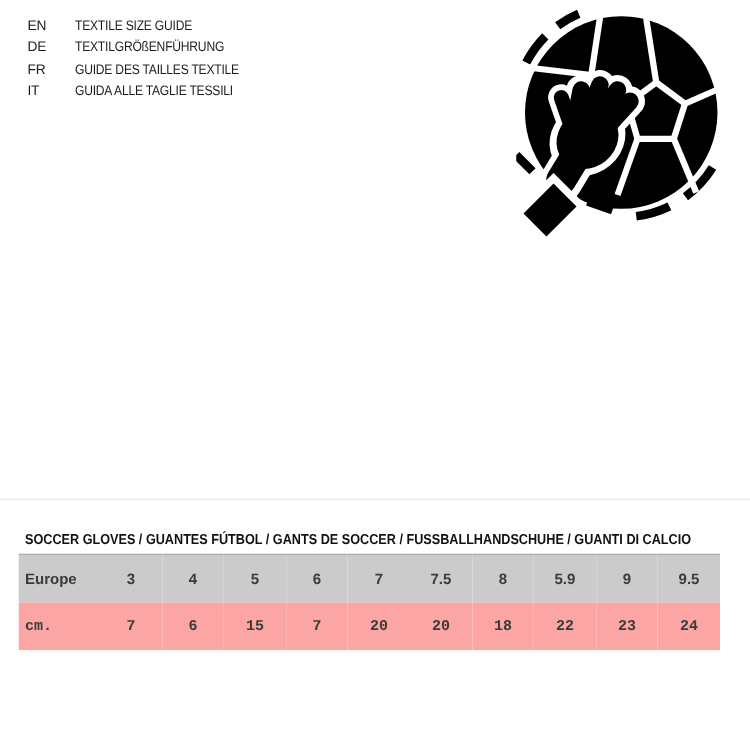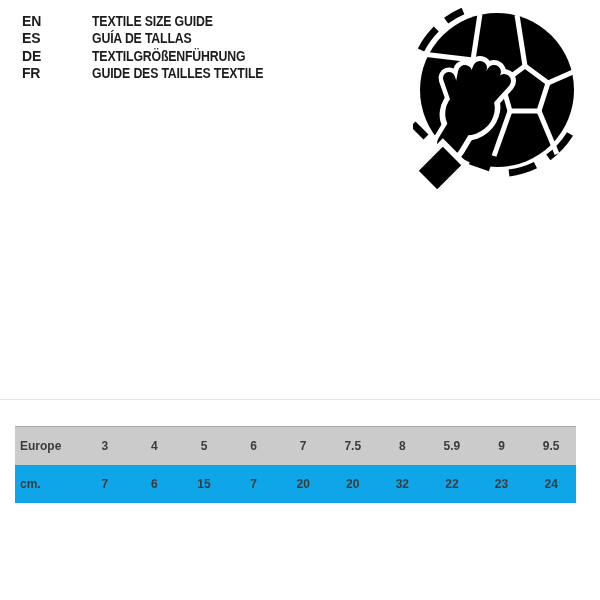--- a/index.html
+++ b/index.html
@@ -20,24 +20,23 @@
   
   .lang-list {
     position: absolute;
     left: 22px;
     top: 12px;
   }
   .lang-row {
     display: flex;
     height: 17.5px;
     align-items: center;
-    font-size: 14px;
-    font-weight: bold;
+    font-size: 11px;
+    font-weight: normal;
     letter-spacing: -0.2px;
-    gap: 32px;
   }
   .lang-code { width: 38px; flex: 0 0 38px; }
   .lang-label { flex: 1; }
   
   .guide-icon {
     position: absolute;
     left: 413px;
     top: 4px;
     width: 172px;
     height: 188px;
@@ -81,41 +80,41 @@
   }
   table.size-table td.row-label {
     text-align: left;
     padding-left: 5px;
   }
   tr.row-europe {
     background: #cbcbcb;
     border-top: 1px solid #a9a9a9;
     height: 19px;
   }
-  tr.row-cm { height: 18px; background: #0ea5e9; }
+  tr.row-cm { height: 18px; background: #fca5a5; font-family: Liberation Mono, monospace; }
 </style>
 </head>
 <body>
 
 <div class="lang-list">
   <div class="lang-row">
     <span class="lang-code">EN</span>
     <span class="lang-label cond">TEXTILE SIZE GUIDE</span>
   </div>
   <div class="lang-row">
-    <span class="lang-code">ES</span>
-    <span class="lang-label cond">GUÍA DE TALLAS</span>
-  </div>
-  <div class="lang-row">
     <span class="lang-code">DE</span>
     <span class="lang-label cond">TEXTILGRÖßENFÜHRUNG</span>
   </div>
   <div class="lang-row">
     <span class="lang-code">FR</span>
     <span class="lang-label cond">GUIDE DES TAILLES TEXTILE</span>
+  </div>
+  <div class="lang-row">
+    <span class="lang-code">IT</span>
+    <span class="lang-label cond">GUIDA ALLE TAGLIE TESSILI</span>
   </div>
 </div>
 
 <svg class="guide-icon" viewBox="0 0 172 188" xmlns="http://www.w3.org/2000/svg" aria-hidden="true">
 
   <g stroke="#000" stroke-width="7" fill="none">
     <path d="M 8,46 A 84,84 0 0 1 50,7" stroke-dasharray="26 13"></path>
     <path d="M 157,130 A 84,84 0 0 1 96,169" stroke-dasharray="32 15"></path>
     <path d="M 0,120 L 13,133"></path>
     <path d="M 57,157 L 77,164"></path>
@@ -156,20 +155,23 @@
     <ellipse cx="57" cy="107" rx="26" ry="23" transform="rotate(-40 57 107)" fill="#000"></ellipse>
 
     <rect x="4" y="145" width="46" height="38" transform="rotate(-45 27 164)" fill="#fff"></rect>
     <rect x="10" y="151" width="34" height="26" transform="rotate(-45 27 164)" fill="#000"></rect>
   </g>
 </svg>
 
 <div class="divider"></div>
 
 <div class="table-section">
+  <div class="table-title">
+    <span class="cond">SOCCER GLOVES / GUANTES FÚTBOL / GANTS DE SOCCER / FUSSBALLHANDSCHUHE / GUANTI DI CALCIO</span>
+  </div>
   <table class="size-table">
     <colgroup>
       <col style="width:65px">
       <col span="10" style="width:49.6px">
     </colgroup>
     <tbody>
       <tr class="row-europe">
         <td class="row-label">Europe</td>
         <td>3</td>
         <td>4</td>
@@ -183,20 +185,20 @@
         <td>9.5</td>
       </tr>
       <tr class="row-cm">
         <td class="row-label">cm.</td>
         <td>7</td>
         <td>6</td>
         <td>15</td>
         <td>7</td>
         <td>20</td>
         <td>20</td>
-        <td>32</td>
+        <td>18</td>
         <td>22</td>
         <td>23</td>
         <td>24</td>
       </tr>
     </tbody>
   </table>
 </div>
 
 </body></html>

